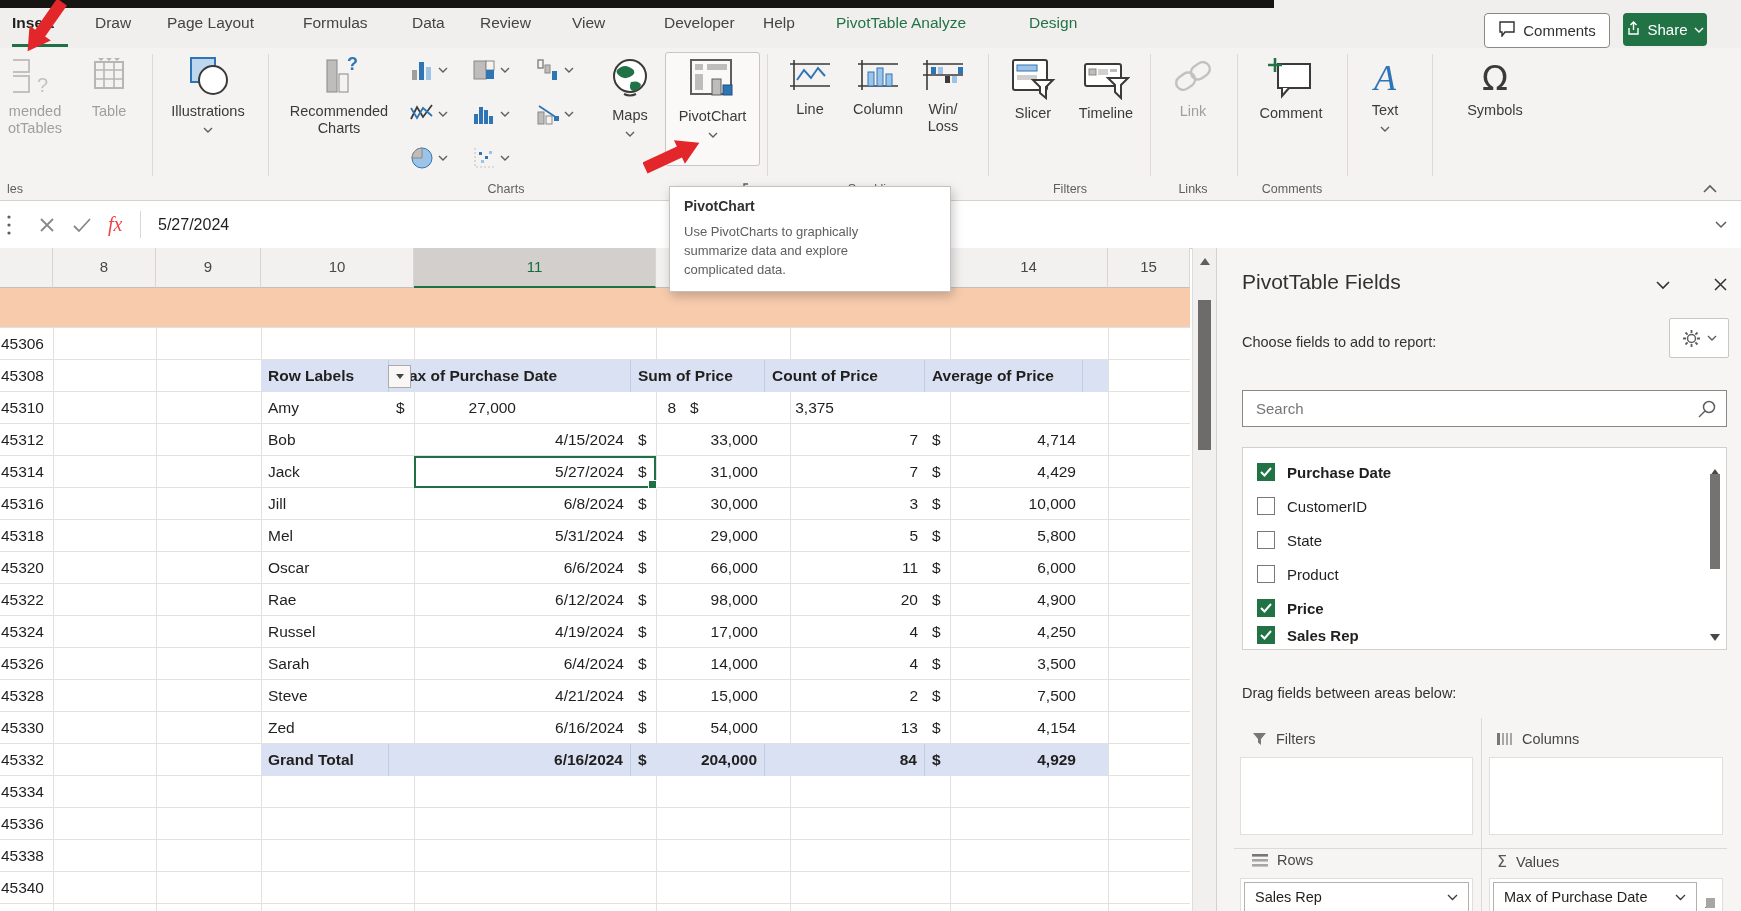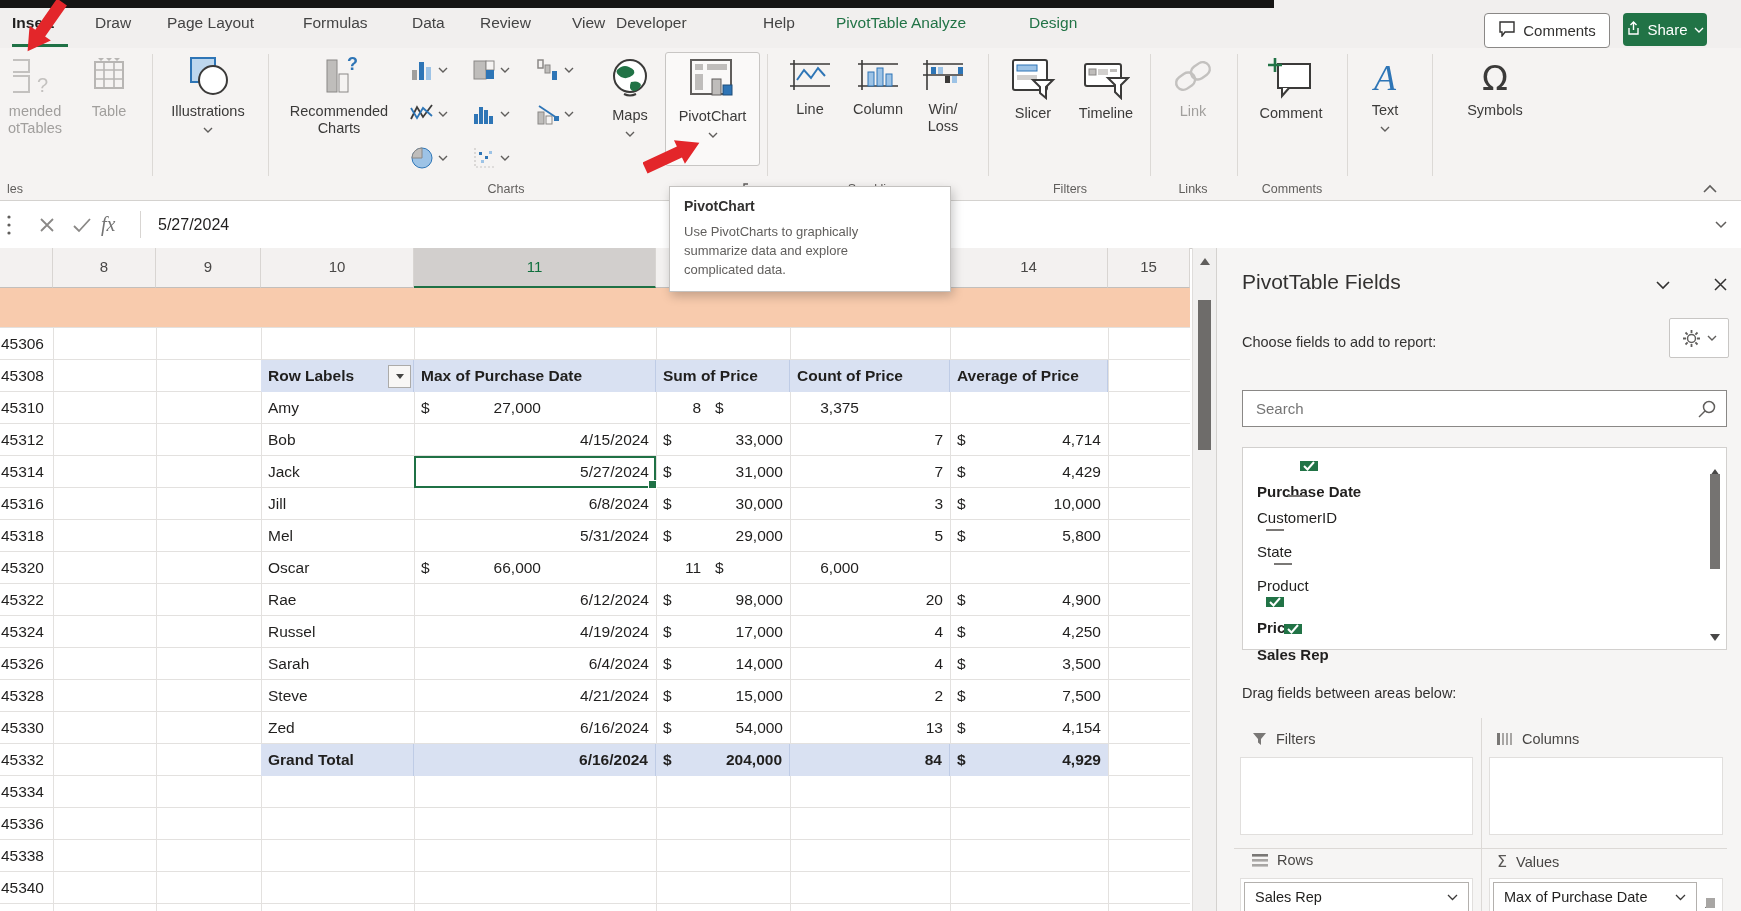--- a/index.html
+++ b/index.html
@@ -44,21 +44,21 @@
   #rowlines{position:absolute;left:0;top:80px;width:1190px;height:583px;
       background:repeating-linear-gradient(#ffffff 0px,#ffffff 31px,#E3E1DF 31px,#E3E1DF 32px);}
   .vline{position:absolute;top:80px;width:1px;height:583px;background:#E3E1DF;}
   .lv{position:absolute;left:0;width:44px;height:32px;line-height:32px;text-align:right;direction:rtl;
       overflow:hidden;font-size:15.5px;color:#201F1E;padding-right:2px;}
   
   #pivot{position:absolute;left:261px;top:112px;width:847px;height:416px;font-size:15.5px;color:#201F1E;}
   .prow{position:absolute;left:0;width:847px;height:32px;display:flex;line-height:32px;}
   .band{background:#D9E1F2;font-weight:bold;}
   .pcell{box-sizing:border-box;overflow:hidden;white-space:nowrap;}
-  .pc0{width:153px;padding-left:7px;}
+  .pc0{width:128px;padding-left:7px;}
   .pc1{width:242px;text-align:right;padding-right:7px;}
   .pc2{width:134px;}
   .pc3{width:160px;text-align:right;padding-right:7px;}
   .pc4{width:158px;}
   .money{display:flex;justify-content:space-between;padding:0 7px 0 7px;}
   .band .pcell{border-right:1px solid rgba(160,180,215,.45);}
   .band .pcell:last-child{border-right:none;}
   #selcell{position:absolute;left:414px;top:208px;width:242px;height:32px;box-sizing:border-box;
       border:2px solid #1F7145;}
   #selhandle{position:absolute;right:-3px;bottom:-3px;width:7px;height:7px;background:#1F7145;border:1px solid #fff;}
@@ -78,21 +78,21 @@
   #panel{left:1216px;top:248px;width:525px;height:663px;background:#F6F5F4;border-left:1px solid #D4D2CF;box-sizing:border-box;}
   #panel .pa{position:absolute;}
   #p-title{left:25px;top:22px;font-size:21px;color:#323130;}
   #p-choose{left:25px;top:86px;font-size:14.5px;color:#323130;}
   #gearbtn{left:452px;top:70px;width:58px;height:38px;background:#fff;border:1px solid #C8C6C4;border-radius:2px;
       display:flex;align-items:center;justify-content:center;gap:6px;}
   #searchbox{left:25px;top:142px;width:485px;height:37px;background:#fff;border:1px solid #8A8886;box-sizing:border-box;}
   #searchbox input{border:none;outline:none;width:440px;height:33px;margin-left:11px;font-size:15px;
       font-family:"Liberation Sans",sans-serif;color:#323130;background:transparent;}
   #fieldlist{left:25px;top:199px;width:485px;height:203px;background:#fff;border:1px solid #D2D0CE;box-sizing:border-box;}
-  .fitem{position:absolute;left:14px;height:22px;display:flex;align-items:center;gap:12px;font-size:15px;color:#201F1E;flex-direction:column;}
+  .fitem{position:absolute;left:14px;height:22px;display:flex;align-items:center;gap:12px;font-size:15px;color:#201F1E;}
   .cb{width:18px;height:18px;box-sizing:border-box;}
   .cb.on{background:#217346;display:flex;align-items:center;justify-content:center;}
   .cb.off{background:#fff;border:1.5px solid #7A7876;}
   .fitem.bold{font-weight:bold;}
   #fl-scroll{position:absolute;right:3px;top:2px;width:16px;height:197px;}
   #fl-thumb{position:absolute;left:3px;top:24px;width:10px;height:95px;background:#757371;}
   #p-drag{left:25px;top:437px;font-size:14.5px;color:#323130;}
   .areahdr{position:absolute;display:flex;align-items:center;gap:9px;font-size:14.5px;color:#484644;}
   .whitebox{position:absolute;background:#fff;border:1px solid #E1DFDD;box-sizing:border-box;}
   .pill{position:absolute;background:#fff;border:1px solid #B3B0AD;box-sizing:border-box;height:30px;
@@ -110,21 +110,21 @@
 
   <div id="tabbar" class="abs"></div>
   <div id="titlebar" class="abs"></div>
   <div class="tab active" style="left:12px">Insert</div>
   <div class="tab" style="left:95px">Draw</div>
   <div class="tab" style="left:167px">Page Layout</div>
   <div class="tab" style="left:303px">Formulas</div>
   <div class="tab" style="left:412px">Data</div>
   <div class="tab" style="left:480px">Review</div>
   <div class="tab" style="left:572px">View</div>
-  <div class="tab" style="left:616px">Developer</div>
+  <div class="tab" style="left:664px">Developer</div>
   <div class="tab" style="left:763px">Help</div>
   <div class="tab ctx" style="left:836px">PivotTable Analyze</div>
   <div class="tab ctx" style="left:1029px">Design</div>
   <div id="ins-underline" class="abs"></div>
 
   <div id="btn-comments" class="abs">
     <span>
       <svg width="18" height="16" viewBox="0 0 18 16">
           <path d="M2,1 h14 v10 h-9 l-3,4 v-4 h-2 z" fill="none" stroke="#323130" stroke-width="1.4"></path>
         </svg>
@@ -442,21 +442,21 @@
     <div class="fit" style="left:38px">
       <svg width="18" height="18" viewBox="0 0 18 18">
           <path d="M3,3 L15,15 M15,3 L3,15" stroke="#8A8886" stroke-width="1.8"></path>
         </svg>
     </div>
     <div class="fit" style="left:72px">
       <svg width="20" height="16" viewBox="0 0 20 16">
           <polyline points="2,9 7,14 18,2" fill="none" stroke="#8A8886" stroke-width="1.8"></polyline>
         </svg>
     </div>
-    <div class="fit" style="left:101px;font-family:'Liberation Serif',serif;font-style:italic;font-size:20px;color:#737373">fx</div>
+    <div class="fit" style="left:108px;font-family:'Liberation Serif',serif;font-style:italic;font-size:20px;color:#ef4444">fx</div>
     <div class="abs" style="left:140px;top:10px;width:1px;height:27px;background:#D8D5D2"></div>
     <div class="fit" style="left:158px" id="fx-value">5/27/2024</div>
     <svg class="abs" style="left:1714px;top:19px" width="14" height="9" viewBox="0 0 14 9">
         <polyline points="2,2 7,7 12,2" fill="none" stroke="#605E5C" stroke-width="1.5"></polyline>
       </svg>
   </div>
 
   <div id="grid" class="abs">
     <div id="colhead">
       <div class="ch c0"></div>
@@ -570,20 +570,21 @@
             <span>29,000</span>
           </span>
         <span class="pcell pc3">5</span>
         <span class="pcell pc4 money">
             <span>$</span>
             <span>5,800</span>
           </span>
       </div>
       <div class="prow" style="top:192px">
         <span class="pcell pc0">Oscar</span>
+        <span class="pcell pc1">6/6/2024</span>
         <span class="pcell pc2 money">
             <span>$</span>
             <span>66,000</span>
           </span>
         <span class="pcell pc3">11</span>
         <span class="pcell pc4 money">
             <span>$</span>
             <span>6,000</span>
           </span>
       </div>

